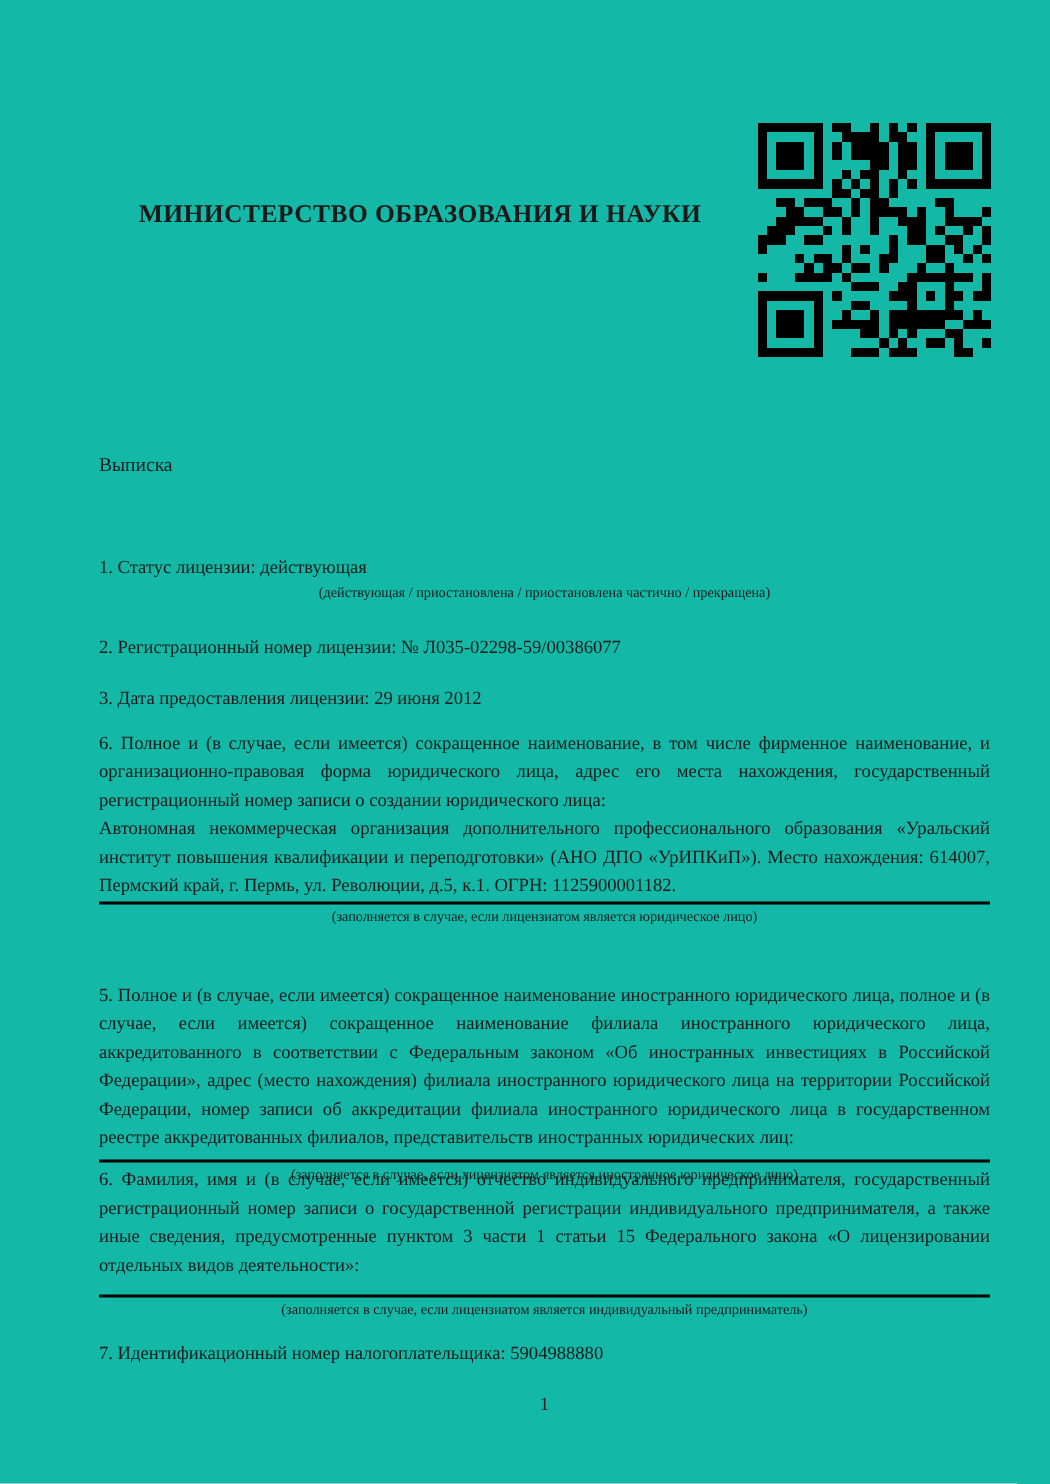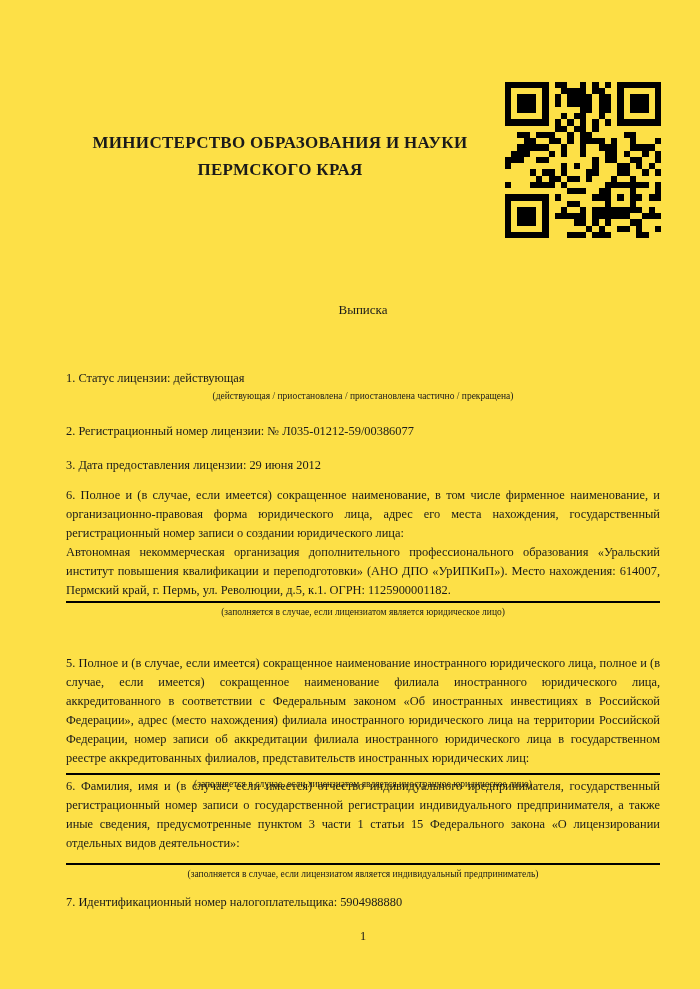--- a/index.html
+++ b/index.html
@@ -2,21 +2,21 @@
 <html lang="ru"><head>
 <meta charset="utf-8">
 <style>
   * { margin: 0; padding: 0; box-sizing: border-box; }
   html, body { background: #e8e8e8; }
   .page {
     position: relative;
     width: 700px;
     height: 989px;
     margin: 0 auto;
-    background: #fde047;
+    background: #14b8a6;
     font-family: "Liberation Serif", "DejaVu Serif", serif;
     color: #1a1a1a;
     overflow: hidden;
   }
   
   .qr {
     position: absolute;
     top: 82px;
     left: 505px;
     width: 156px;
@@ -43,21 +43,21 @@
     line-height: 12px;
     margin-top: 3px;
   }
 
   
   .doc-title {
     position: absolute;
     top: 300px;
     left: 66px;
     width: 594px;
-    text-align: center;
+    text-align: left;
     font-size: 13px;
     line-height: 19px;
   }
 
   
   .item {
     position: absolute;
     left: 66px;
     width: 594px;
     font-size: 12.4px;
@@ -408,34 +408,33 @@
         <rect x="14" y="24" width="1" height="1"></rect>
         <rect x="15" y="24" width="1" height="1"></rect>
         <rect x="16" y="24" width="1" height="1"></rect>
         <rect x="21" y="24" width="1" height="1"></rect>
         <rect x="22" y="24" width="1" height="1"></rect>
       </svg>
     </div>
 
   <div class="ministry">
     <div class="line">МИНИСТЕРСТВО ОБРАЗОВАНИЯ И НАУКИ</div>
-    <div class="line">ПЕРМСКОГО КРАЯ</div>
   </div>
 
   <div class="doc-title">
     <div>Выписка</div>
   </div>
 
   <div class="item item-1">
     <p>1. Статус лицензии: действующая</p>
     <div class="small-caption">(действующая / приостановлена / приостановлена частично / прекращена)</div>
   </div>
 
   <div class="item item-2">
-    <p>2. Регистрационный номер лицензии: № Л035-01212-59/00386077</p>
+    <p>2. Регистрационный номер лицензии: № Л035-02298-59/00386077</p>
   </div>
 
   <div class="item item-3">
     <p>3. Дата предоставления лицензии: 29 июня 2012</p>
   </div>
 
   <div class="item item-4">
     <p class="just">6. Полное и (в случае, если имеется) сокращенное наименование, в том числе фирменное наименование, и организационно-правовая форма юридического лица, адрес его места нахождения, государственный регистрационный номер записи о создании юридического лица:</p>
     <p class="just">Автономная некоммерческая организация дополнительного профессионального образования «Уральский институт повышения квалификации и переподготовки» (АНО ДПО «УрИПКиП»). Место нахождения: 614007, Пермский край, г. Пермь, ул. Революции, д.5, к.1. ОГРН: 1125900001182.</p>
     <hr class="rule">

